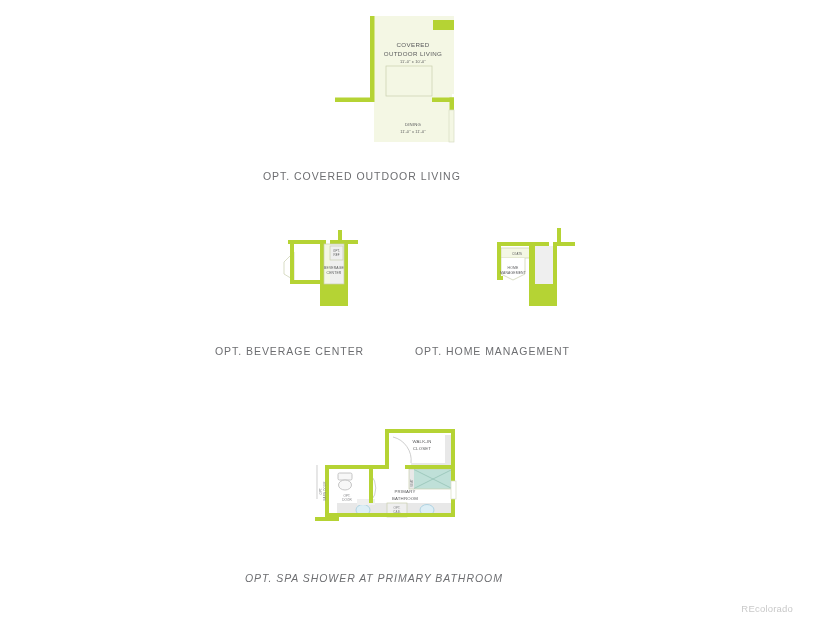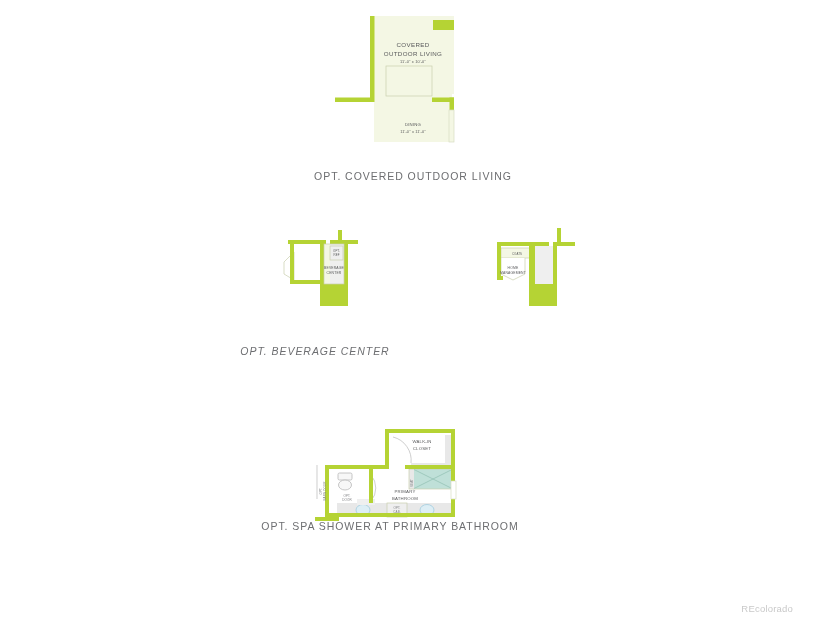--- a/index.html
+++ b/index.html
@@ -18,21 +18,21 @@
     position: relative;
     width: 825px;
     height: 619px;
     background: #ffffff;
   }
   .plan-block {
     position: absolute;
   }
   .caption {
     position: absolute;
-    text-align: center;
+    text-align: left;
     color: #6d6e71;
     font-size: 10.5px;
     letter-spacing: 0.95px;
     font-family: "Liberation Sans", sans-serif;
     white-space: nowrap;
   }
   .watermark {
     position: absolute;
     right: 32px;
     bottom: 5px;
@@ -117,21 +117,21 @@
 
       <rect class="thin" x="46" y="14" width="20" height="40"></rect>
       <rect class="thin" x="52" y="16" width="13" height="14"></rect>
 
       <text class="lbl lbl-xs" x="58.5" y="21.5">OPT.</text>
       <text class="lbl lbl-xs" x="58.5" y="25.5">REF</text>
       <text class="lbl lbl-sm" x="56" y="39">BEVERAGE</text>
       <text class="lbl lbl-sm" x="56" y="44">CENTER</text>
     </svg>
   </div>
-  <div class="caption" style="left:215px; top:345px; width:200px;font-style:italic;">OPT. BEVERAGE CENTER</div>
+  <div class="caption" style="left:215px; top:345px; width:200px;">OPT. BEVERAGE CENTER</div>
 
   <div class="plan-block" style="left:485px; top:228px; width:110px; height:100px;">
     <svg width="110" height="100" viewBox="0 0 110 100">
 
       <rect class="room2" x="16" y="18" width="48" height="34"></rect>
       <rect class="gray2" x="50" y="18" width="18" height="46"></rect>
       <rect class="room" x="16" y="20" width="32" height="10"></rect>
       <rect class="thin" x="16" y="20" width="32" height="10"></rect>
 
       <polygon class="room2" points="16,30 16,46 28,52 40,46 40,30"></polygon>
@@ -144,20 +144,21 @@
       <rect class="wall" x="12" y="48" width="6" height="4"></rect>
       <rect class="wall" x="44" y="18" width="6" height="46"></rect>
       <rect class="wall" x="44" y="56" width="28" height="22"></rect>
       <rect class="wall" x="68" y="18" width="4" height="46"></rect>
 
       <text class="lbl lbl-xs" x="32" y="27">COATS</text>
       <text class="lbl lbl-sm" x="28" y="41">HOME</text>
       <text class="lbl lbl-sm" x="28" y="46">MANAGEMENT</text>
     </svg>
   </div>
+  <div class="caption" style="left:415px; top:345px; width:212px;">OPT. HOME MANAGEMENT</div>
 
   <div class="plan-block" style="left:315px; top:425px; width:160px; height:110px;">
     <svg width="160" height="110" viewBox="0 0 160 110">
 
       <rect class="room2" x="14" y="40" width="126" height="52"></rect>
       <rect class="room2" x="74" y="8" width="66" height="32"></rect>
 
       <rect class="gray" x="96" y="38" width="42" height="6"></rect>
       <rect class="gray" x="130" y="10" width="8" height="30"></rect>
 
@@ -208,17 +209,17 @@
 
       <text class="lbl lbl-opt" x="32" y="72">OPT.</text>
       <text class="lbl lbl-opt" x="32" y="76">DOOR</text>
 
       <text class="lbl lbl-opt" x="0" y="0" transform="translate(98,58) rotate(-90)">SEAT</text>
 
       <text class="lbl lbl-opt" x="82" y="84">OPT.</text>
       <text class="lbl lbl-opt" x="82" y="88">CAB.</text>
     </svg>
   </div>
-  <div class="caption" style="left:245px; top:520px; width:290px;">OPT. SPA SHOWER AT PRIMARY BATHROOM</div>
+  <div class="caption" style="left:245px; top:572px; width:290px;font-style:italic;">OPT. SPA SHOWER AT PRIMARY BATHROOM</div>
 
   <div class="watermark">REcolorado</div>
 
 </div>
 
 </body></html>

